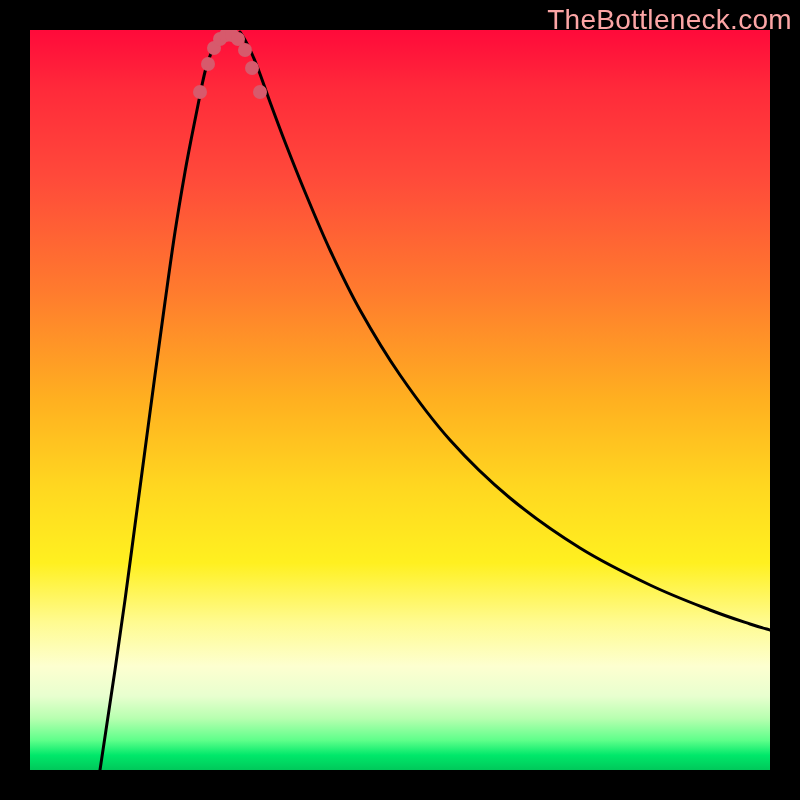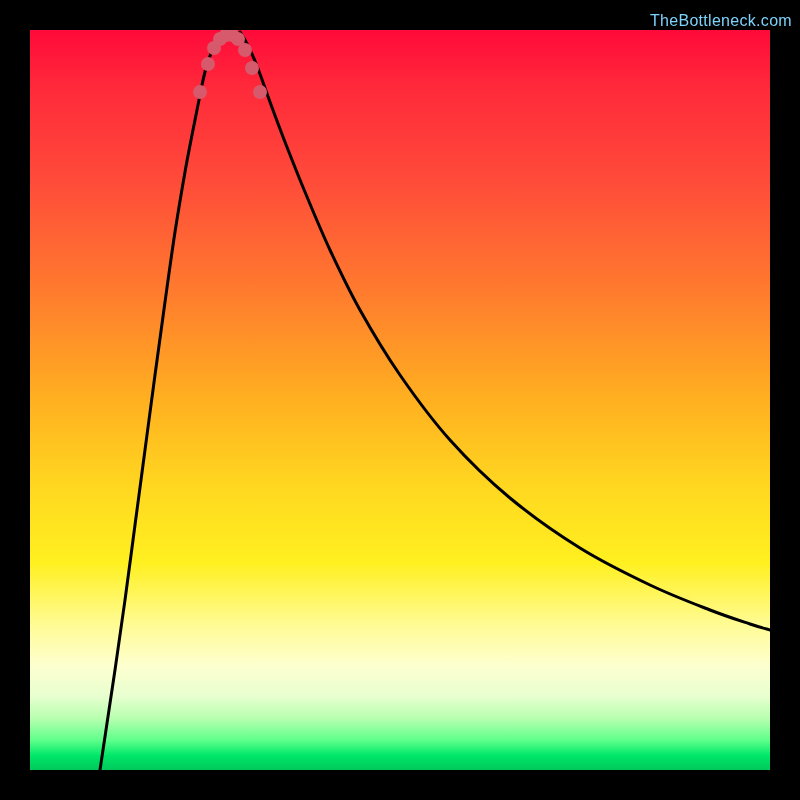--- a/index.html
+++ b/index.html
@@ -45,25 +45,24 @@
   svg {
     position: absolute;
     left: 0;
     top: 0;
   }
   .watermark {
     position: absolute;
     top: 4px;
     right: 8px;
     font-family: Arial, sans-serif;
-    font-size: 16px;
-    color: #7dd3fc;
+    font-size: 28px;
+    color: #fca5a5;
     font-weight: 500;
     letter-spacing: 0.3px;
-    margin-top: 8px;
   }
 </style>
 </head>
 <body>
 
 <div class="stage">
   <div class="plot">
     <div class="grad"></div>
     <svg id="curves" width="740" height="740" viewBox="0 0 740 740">
         <path d="M 70 740 C 71 733.3333333333334, 73.5 716.6666666666666, 76 700 C 78.5 683.3333333333334, 81.83333333333333 661.6666666666666, 85 640 C 88.16666666666667 618.3333333333334, 91.66666666666667 594.1666666666666, 95 570 C 98.33333333333333 545.8333333333334, 101.66666666666667 520, 105 495 C 108.33333333333333 470, 111.66666666666667 445, 115 420 C 118.33333333333333 395, 121.66666666666667 369.6666666666667, 125 345 C 128.33333333333334 320.3333333333333, 131.66666666666666 295.8333333333333, 135 272 C 138.33333333333334 248.16666666666666, 141.66666666666666 223.66666666666666, 145 202 C 148.33333333333334 180.33333333333334, 152.16666666666666 158.16666666666666, 155 142 C 157.83333333333334 125.83333333333333, 159.83333333333334 116.16666666666667, 162 105 C 164.16666666666666 93.83333333333333, 166.33333333333334 83.33333333333333, 168 75 C 169.66666666666666 66.66666666666667, 170.66666666666666 61.166666666666664, 172 55 C 173.33333333333334 48.833333333333336, 174.66666666666666 42.833333333333336, 176 38 C 177.33333333333334 33.166666666666664, 178.66666666666666 29.666666666666668, 180 26 C 181.33333333333334 22.333333333333332, 182.66666666666666 19, 184 16 C 185.33333333333334 13, 186.66666666666666 10.333333333333334, 188 8 C 189.33333333333334 5.666666666666666, 191.33333333333334 3, 192 2" fill="none" stroke="#000" stroke-width="3" stroke-linecap="round"></path>

